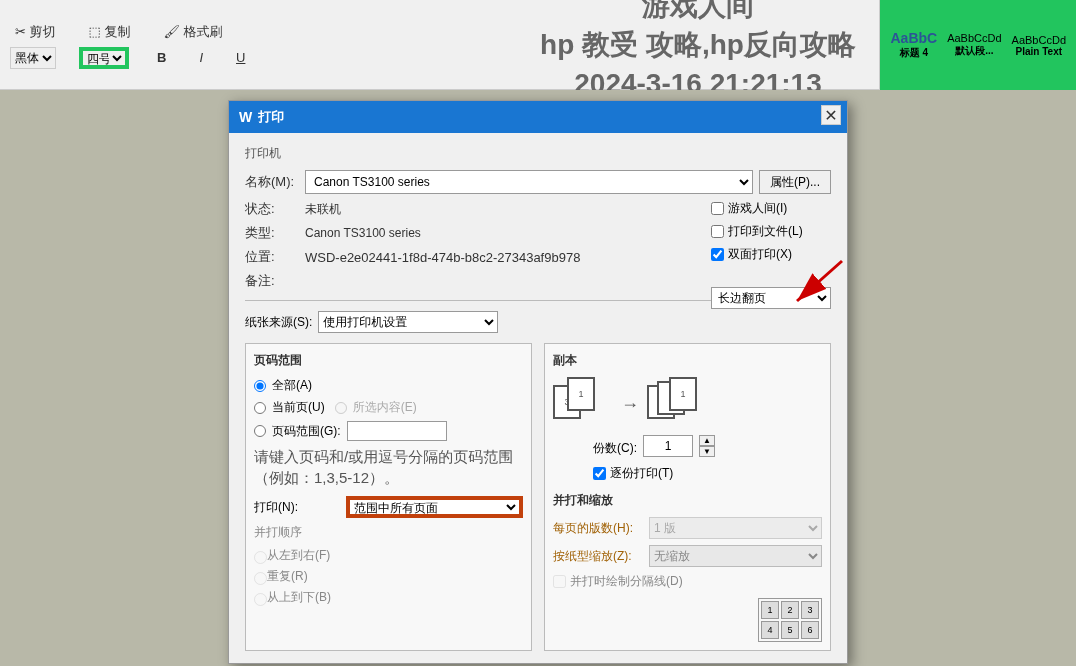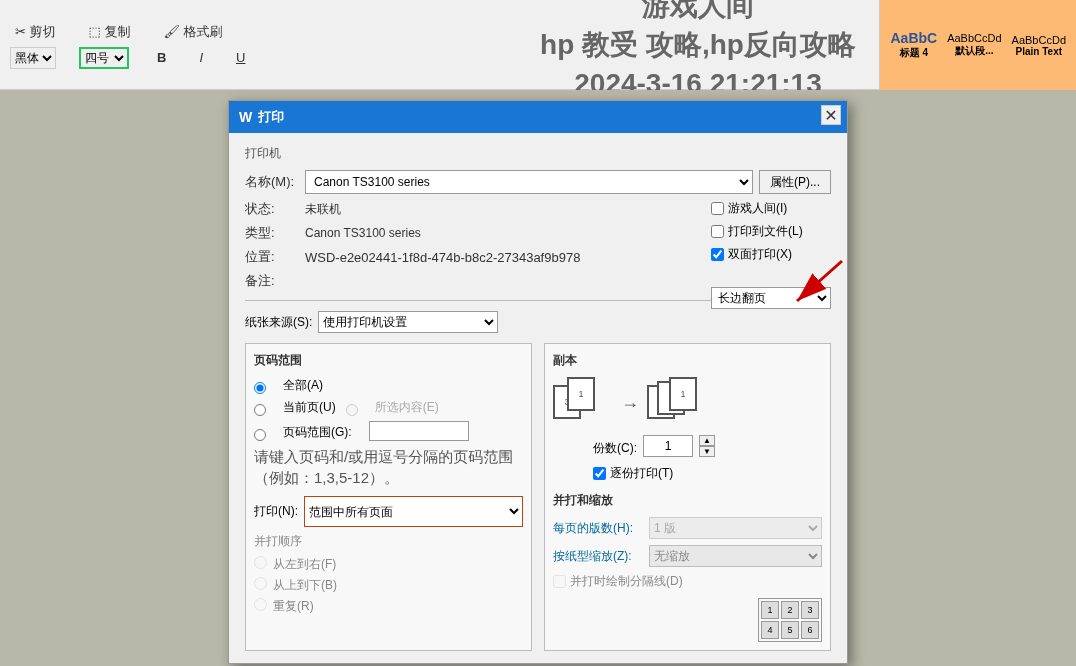--- a/index.html
+++ b/index.html
@@ -61,21 +61,21 @@
       font-weight: bold;
       line-height: 1.4;
     }
 
     
     .styles-panel {
       position: absolute;
       right: 0;
       top: 0;
       height: 90px;
-      background: #fdba74;
+      background: #22c55e;
       border-left: 1px solid #ccc;
       display: flex;
       align-items: center;
       padding: 5px 10px;
       gap: 10px;
     }
     .style-item {
       text-align: center;
       font-size: 11px;
       cursor: pointer;
@@ -272,22 +272,22 @@
     .panel-title {
       font-size: 12px;
       font-weight: bold;
       margin-bottom: 8px;
       color: #333;
     }
 
     
     .radio-row {
       display: flex;
-      align-items: flex-end;
-      gap: 17px;
+      align-items: center;
+      gap: 6px;
       margin-bottom: 5px;
       font-size: 12px;
     }
     .radio-row input[type=radio] {
       width: 12px;
       height: 12px;
     }
     .page-range-input {
       width: 100px;
       height: 20px;
@@ -305,24 +305,25 @@
     
     .print-dropdown-row {
       display: flex;
       align-items: center;
       gap: 6px;
       margin-top: 8px;
       font-size: 12px;
     }
     .print-dropdown {
       flex: 1;
-      height: 31px;
-      border: 1px solid #c2410c;
+      height: 22px;
+      border: 4px solid #c2410c;
       background: white;
       font-size: 12px;
+      margin-left: 42px;
     }
 
     
     .copies-row {
       display: flex;
       align-items: center;
       gap: 6px;
       margin-bottom: 8px;
     }
     .copies-label { font-size: 12px; }
@@ -369,21 +370,21 @@
     .shrink-section {
       margin-top: 8px;
     }
     .shrink-row {
       display: flex;
       align-items: center;
       gap: 6px;
       margin-bottom: 6px;
       font-size: 12px;
     }
-    .shrink-label { width: 90px; color: #0369a1; }
+    .shrink-label { width: 90px; color: #a16207; }
     .shrink-select {
       flex: 1;
       height: 22px;
       border: 1px solid #bbb;
       background: #e8e8e8;
       font-size: 12px;
       color: #888;
     }
     .shrink-check-row {
       display: flex;
@@ -398,22 +399,21 @@
     .parallel-section {
       margin-top: 6px;
     }
     .parallel-title {
       font-size: 12px;
       color: #888;
       margin-bottom: 6px;
     }
     .parallel-radio-row {
       display: flex;
-      align-items: flex-start;
-      gap: 6px;
+      align-items: flex-end;
       margin-bottom: 4px;
       font-size: 12px;
       color: #888;
     }
     .parallel-radio-row input { opacity: 0.5; }
 
     
     .pages-grid {
       display: grid;
       grid-template-columns: repeat(3, 18px);
@@ -451,21 +451,21 @@
   <div class="toolbar-left">
     <div class="toolbar-btn-row">
       <button class="toolbar-icon-btn">✂ <span>剪切</span></button>
       <button class="toolbar-icon-btn">⬚ <span>复制</span></button>
       <button class="toolbar-icon-btn">🖌 <span>格式刷</span></button>
     </div>
     <div class="toolbar-btn-row">
       <select style="height:22px;font-size:12px;border:1px solid #ccc;">
         <option>黑体</option>
       </select>
-      <select style="height:22px;font-size:12px;border:2px solid #22c55e;width:50px;">
+      <select style="height:22px;font-size:12px;border:4px solid #22c55e;width:50px;">
         <option>四号</option>
       </select>
       <button class="toolbar-icon-btn" style="font-weight:bold;">B</button>
       <button class="toolbar-icon-btn" style="font-style:italic;">I</button>
       <button class="toolbar-icon-btn" style="text-decoration:underline;">U</button>
     </div>
   </div>
 
   <div class="watermark-area">
     <div class="watermark-text">
@@ -597,26 +597,26 @@
               </select>
             </div>
 
             <div class="parallel-section">
               <div class="parallel-title">并打顺序</div>
               <div class="parallel-radio-row">
                 <input type="radio" name="parallel" id="ltr" disabled="" style="">
                 <label for="ltr">从左到右(F)</label>
               </div>
               <div class="parallel-radio-row">
+                <input type="radio" name="parallel" id="rep" disabled="" style="">
+                <label for="rep">重复(R)</label>
+              </div>
+              <div class="parallel-radio-row">
                 <input type="radio" name="parallel" id="ttb" disabled="" style="">
                 <label for="ttb">从上到下(B)</label>
-              </div>
-              <div class="parallel-radio-row">
-                <input type="radio" name="parallel" id="rep" disabled="" style="">
-                <label for="rep">重复(R)</label>
               </div>
             </div>
           </div>
 
           <div class="panel-right">
             <div class="panel-title">副本</div>
 
             <div class="copies-icons">
 
               <div style="position:relative;width:60px;height:50px;">

